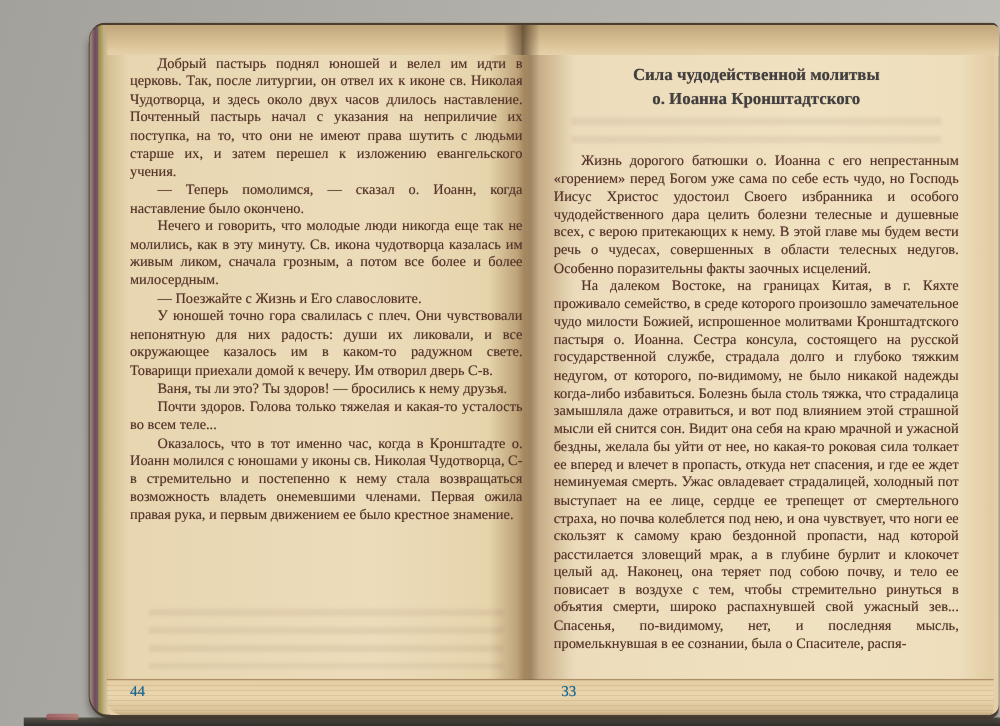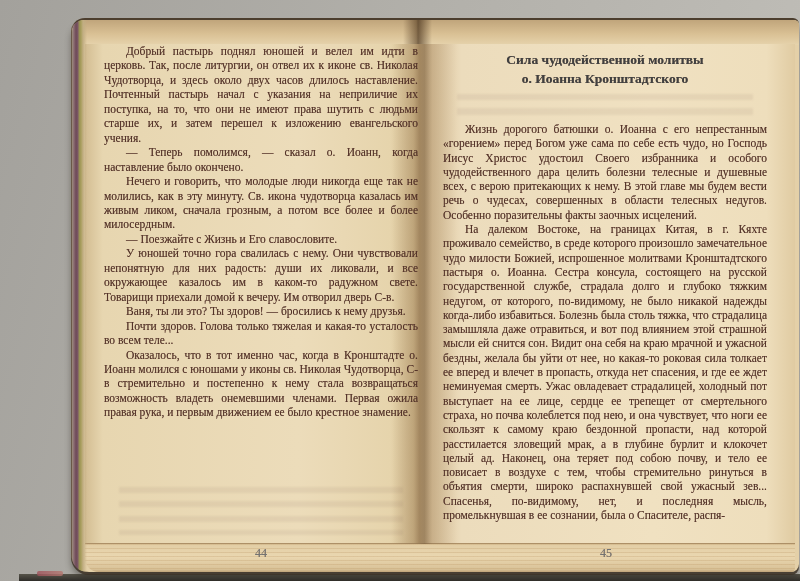--- a/index.html
+++ b/index.html
@@ -85,21 +85,21 @@
 
   #right-title {
     position: absolute; left: 424px; top: 50px; width: 324px;
     text-align: center; font-weight: bold;
     font-size: 13.5px; line-height: 19px; color: #404040;
     text-shadow: 0 0 0.6px rgba(70,38,30,0.6);
   }
 
   .page-number {
     position: absolute; top: 546px; width: 314px;
-    text-align: center; font-size: 12px; color: #737373;
+    text-align: left; font-size: 12px; color: #0369a1;
     text-shadow: 0 0 0.6px rgba(85,55,45,0.5);
   }
   #left-pagenum  { left: 85px; }
   #right-pagenum { left: 430px; width: 314px; }
 
   
   .ghost {
     position: absolute; pointer-events: none;
     background: repeating-linear-gradient(180deg, rgba(125,92,80,0.16) 0 6px, rgba(0,0,0,0) 6px 14.5px);
     filter: blur(1.2px); opacity: .6;
@@ -125,30 +125,30 @@
   <div class="corner-sliver"></div>
 
   <div class="ghost ghost-left"></div>
   <div class="ghost ghost-right"></div>
 
   <div id="left-page-text" class="page-text">
     <p>Добрый пастырь поднял юношей и велел им идти в церковь. Так, после литургии, он отвел их к иконе св. Николая Чудотворца, и здесь около двух часов длилось наставление. Почтенный пастырь начал с указания на неприличие их поступка, на то, что они не имеют права шутить с людьми старше их, и затем перешел к изложению евангельского учения.</p>
     <p>— Теперь помолимся, — сказал о. Иоанн, когда наставление было окончено.</p>
     <p>Нечего и говорить, что молодые люди никогда еще так не молились, как в эту минуту. Св. икона чудотворца казалась им живым ликом, сначала грозным, а потом все более и более милосердным.</p>
     <p>— Поезжайте с Жизнь и Его славословите.</p>
-    <p>У юношей точно гора свалилась с нему. Они чувствовали непонятную для них радость: души их ликовали, и все окружающее казалось им в каком-то радужном свете. Товарищи приехали домой к вечеру. Им отворил дверь С-в.</p>
+    <p>У юношей точно гора свалилась с плеч. Они чувствовали непонятную для них радость: души их ликовали, и все окружающее казалось им в каком-то радужном свете. Товарищи приехали домой к вечеру. Им отворил дверь С-в.</p>
     <p>Ваня, ты ли это? Ты здоров! — бросились к нему друзья.</p>
     <p>Почти здоров. Голова только тяжелая и какая-то усталость во всем теле...</p>
     <p>Оказалось, что в тот именно час, когда в Кронштадте о. Иоанн молился с юношами у иконы св. Николая Чудотворца, С-в стремительно и постепенно к нему стала возвращаться возможность владеть онемевшими членами. Первая ожила правая рука, и первым движением ее было крестное знамение.</p>
   </div>
   <div id="left-pagenum" class="page-number">44</div>
 
   <div id="right-title">
     <div>Сила чудодейственной молитвы</div>
     <div>о. Иоанна Кронштадтского</div>
   </div>
   <div id="right-page-text" class="page-text">
     <p>Жизнь дорогого батюшки о. Иоанна с его непрестанным «горением» перед Богом уже сама по себе есть чудо, но Господь Иисус Христос удостоил Своего избранника и особого чудодейственного дара целить болезни телесные и душевные всех, с верою притекающих к нему. В этой главе мы будем вести речь о чудесах, совершенных в области телесных недугов. Особенно поразительны факты заочных исцелений.</p>
     <p>На далеком Востоке, на границах Китая, в г. Кяхте проживало семейство, в среде которого произошло замечательное чудо милости Божией, испрошенное молитвами Кронштадтского пастыря о. Иоанна. Сестра консула, состоящего на русской государственной службе, страдала долго и глубоко тяжким недугом, от которого, по-видимому, не было никакой надежды когда-либо избавиться. Болезнь была столь тяжка, что страдалица замышляла даже отравиться, и вот под влиянием этой страшной мысли ей снится сон. Видит она себя на краю мрачной и ужасной бездны, желала бы уйти от нее, но какая-то роковая сила толкает ее вперед и влечет в пропасть, откуда нет спасения, и где ее ждет неминуемая смерть. Ужас овладевает страдалицей, холодный пот выступает на ее лице, сердце ее трепещет от смертельного страха, но почва колеблется под нею, и она чувствует, что ноги ее скользят к самому краю бездонной пропасти, над которой расстилается зловещий мрак, а в глубине бурлит и клокочет целый ад. Наконец, она теряет под собою почву, и тело ее повисает в воздухе с тем, чтобы стремительно ринуться в объятия смерти, широко распахнувшей свой ужасный зев... Спасенья, по-видимому, нет, и последняя мысль, промелькнувшая в ее сознании, была о Спасителе, распя-</p>
   </div>
-  <div id="right-pagenum" class="page-number">45</div>
+  <div id="right-pagenum" class="page-number">33</div>
 
 </div>
 
 </body></html>

